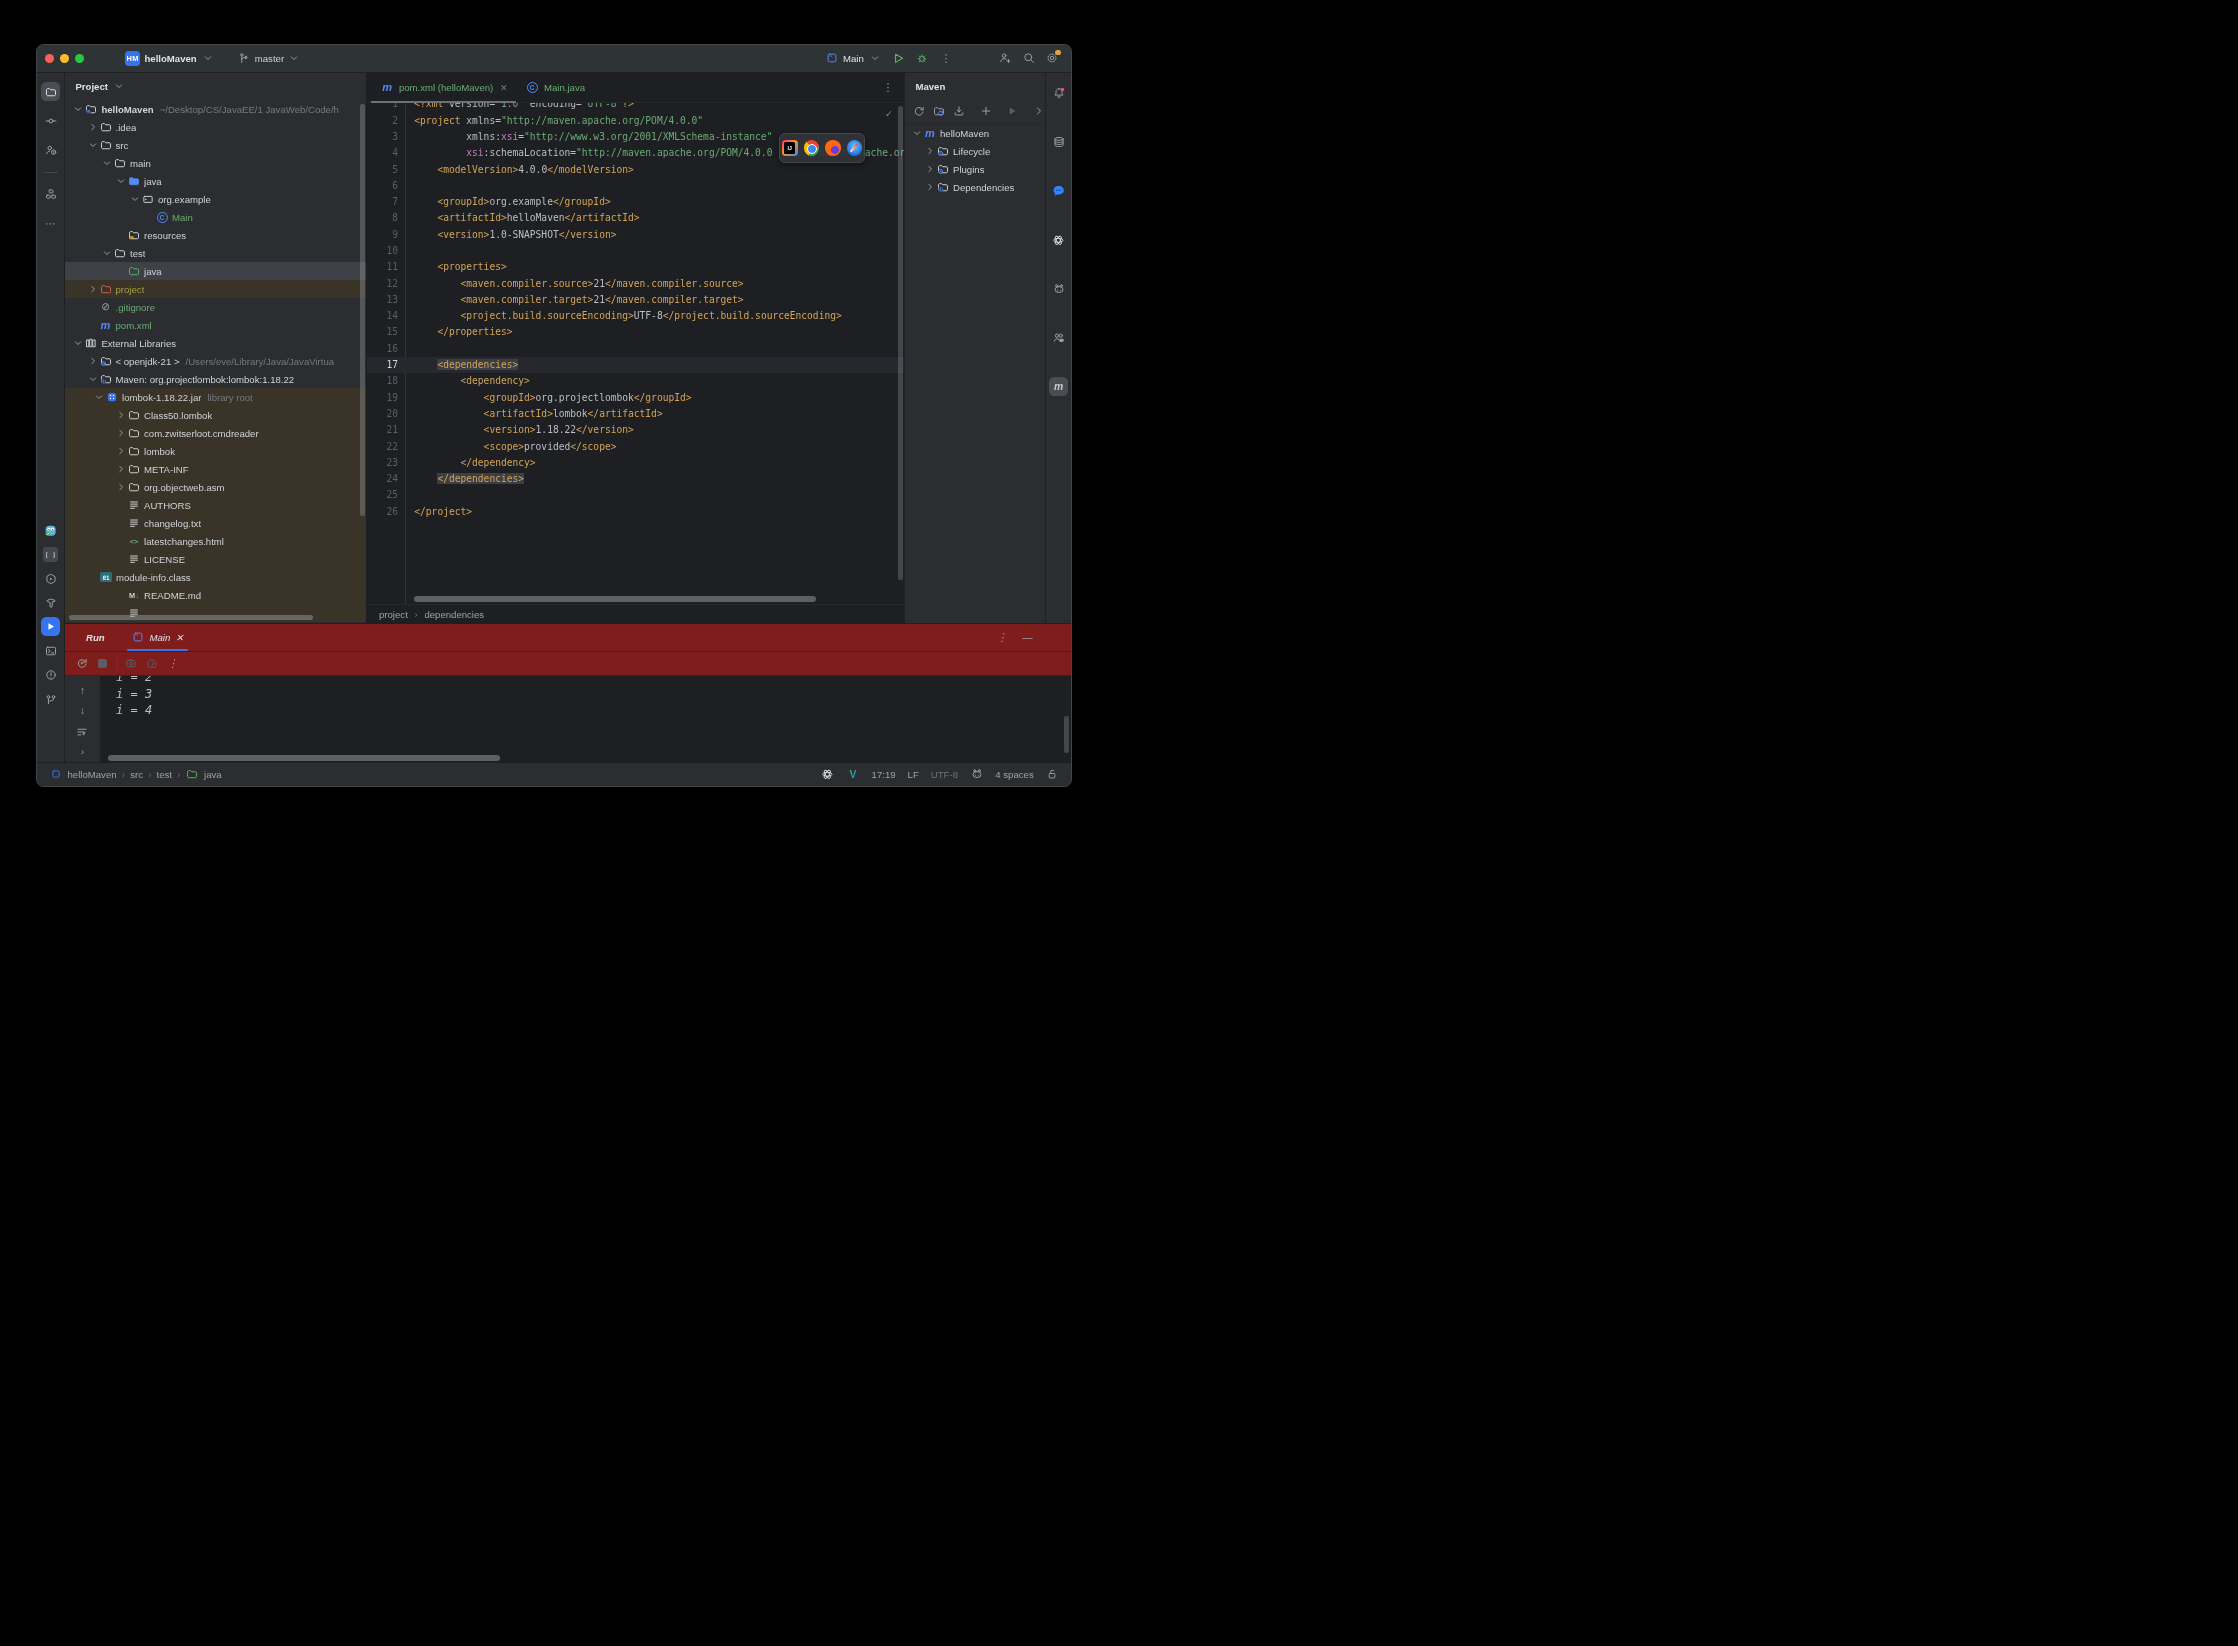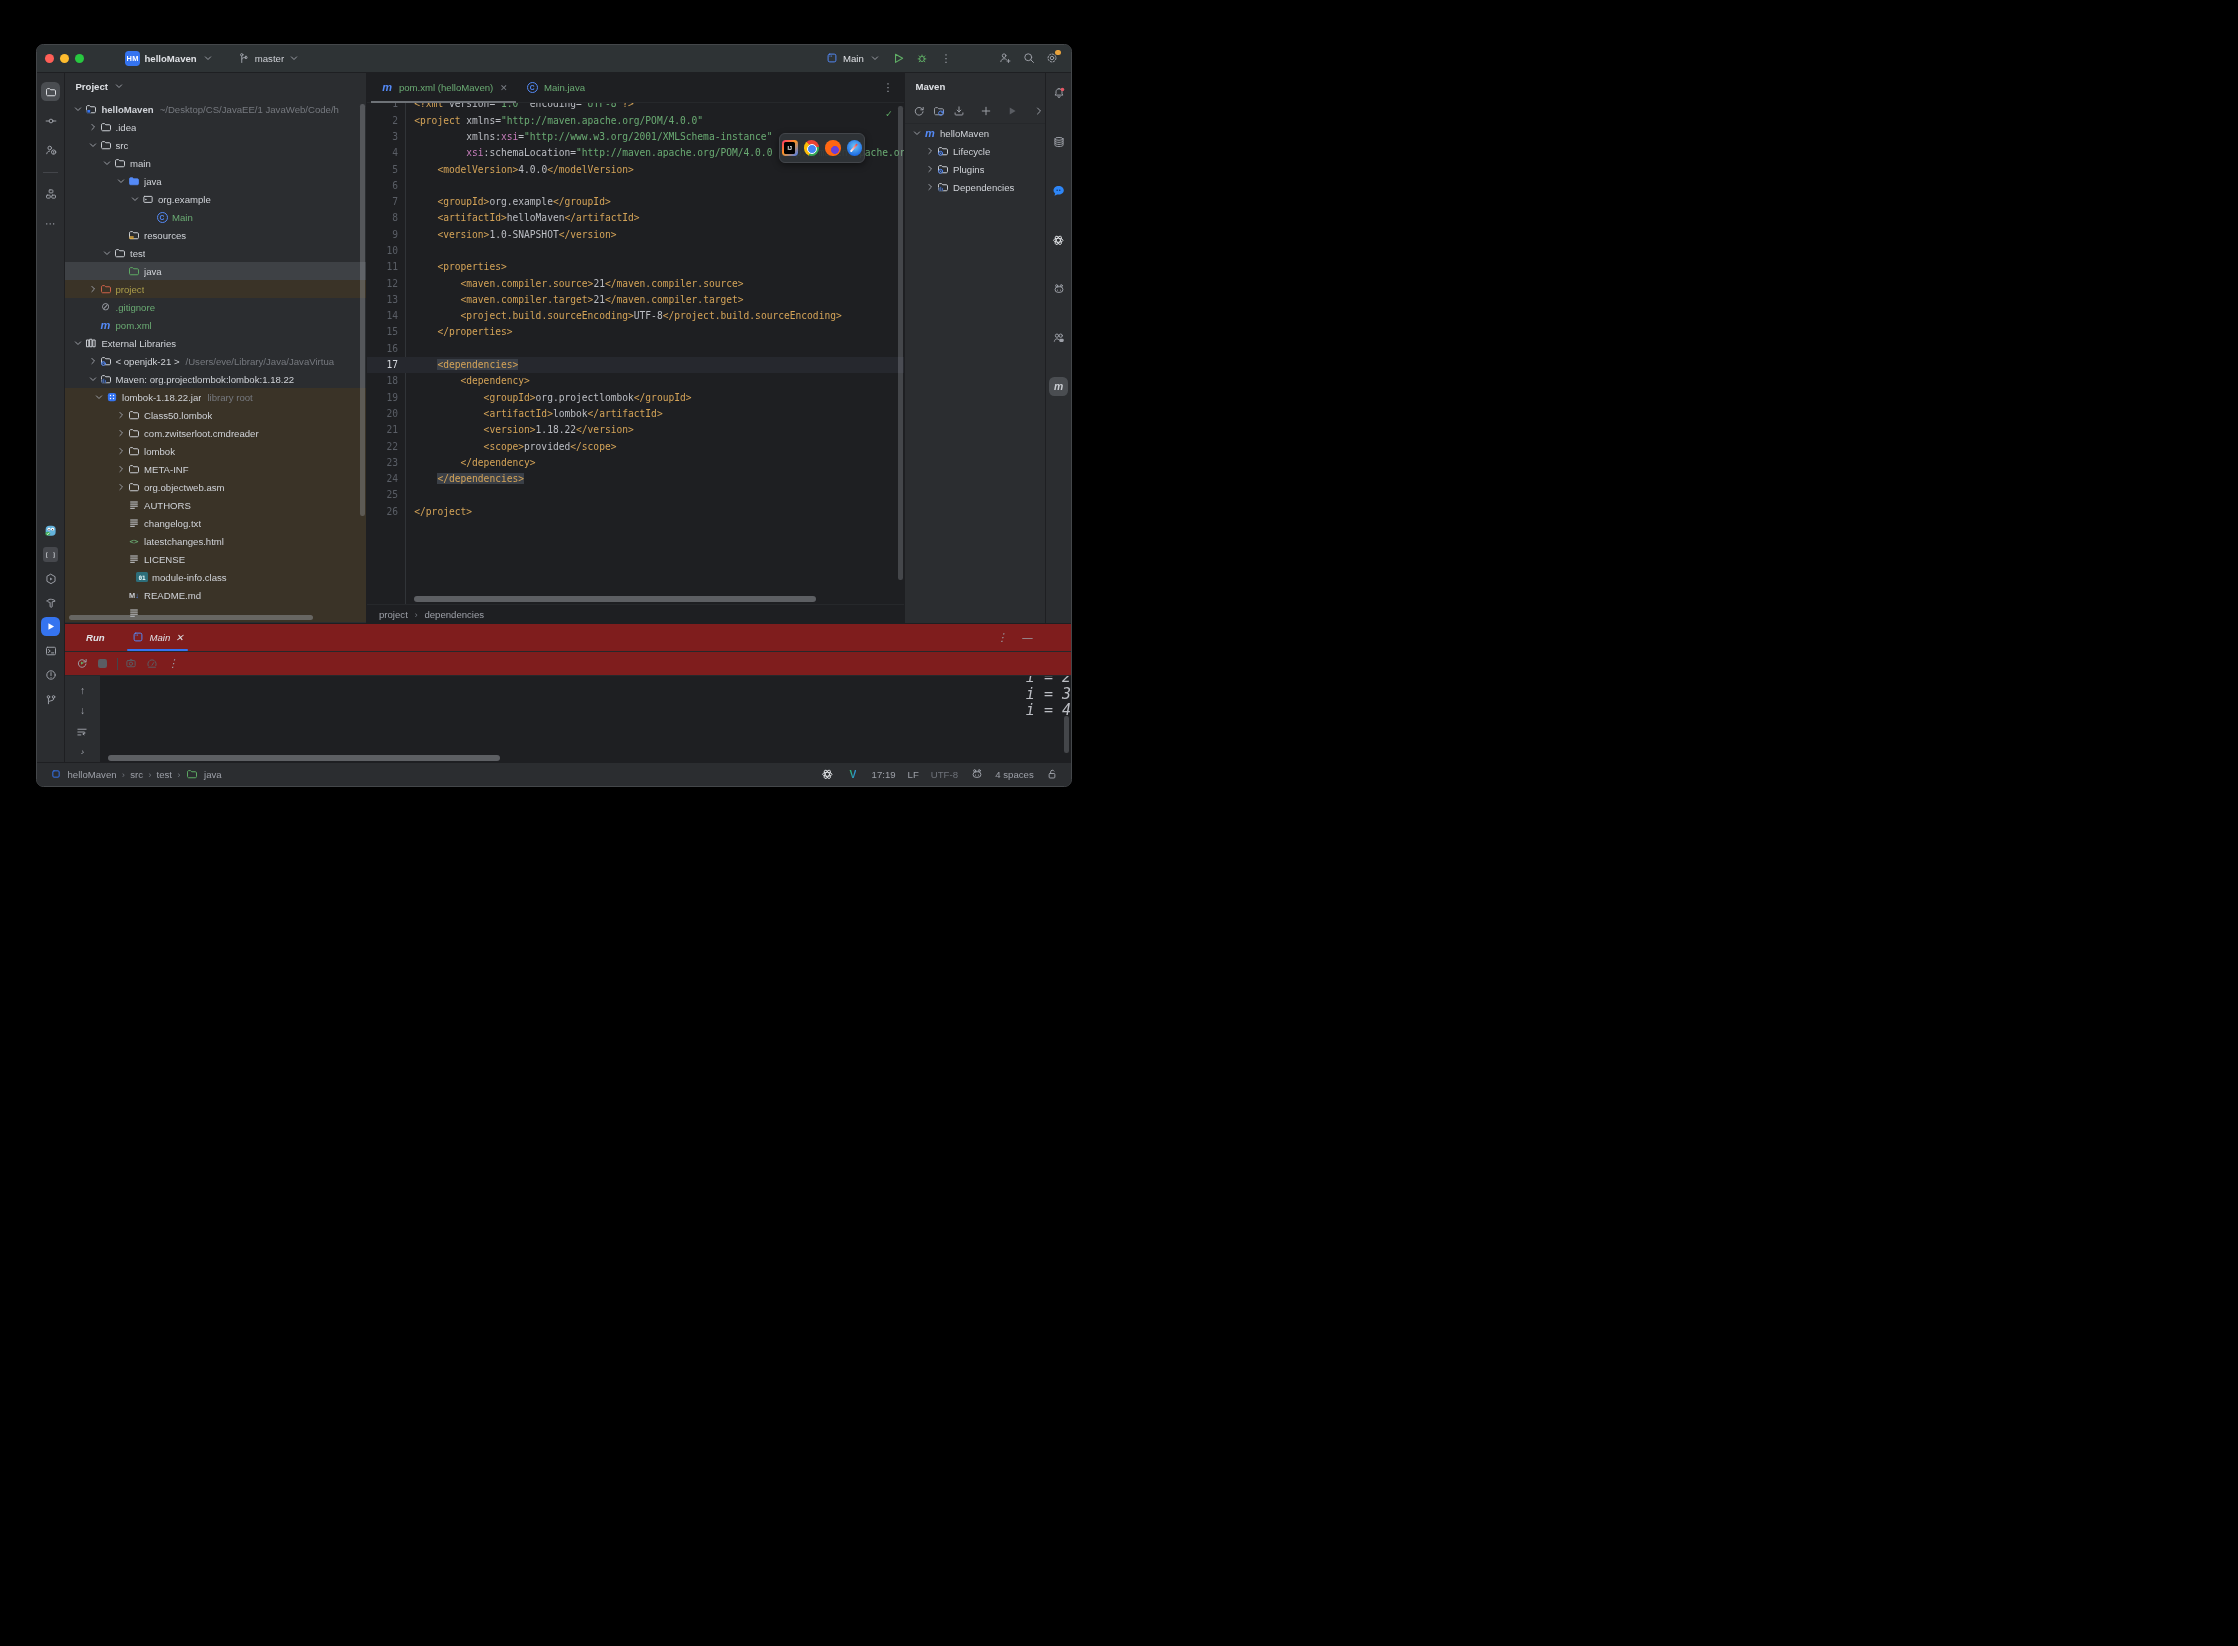--- a/index.html
+++ b/index.html
@@ -97,22 +97,22 @@
   .runpanel{height:139px;flex:none;border-top:0.7px solid #1e1f22;background:#7f1d1d;display:flex;flex-direction:column;font-style:italic;}
   .runhead{height:27px;flex:none;display:flex;align-items:center;}
   .runhead .rt{font-weight:600;margin-left:21px;}
   .runtab{display:flex;align-items:center;gap:5.2px;height:100%;margin-left:22px;padding:0 4.4px;position:relative;}
   .runtab::after{content:"";position:absolute;left:0;right:0;bottom:0;height:2.2px;border-radius:1.5px;background:#3574f0;}
   .runhead .hicons{margin-left:auto;display:flex;align-items:center;gap:12px;padding-right:37px;color:#9da0a8;}
   .runtools{height:24px;flex:none;display:flex;align-items:center;gap:7.4px;padding-left:10.4px;border-top:0.7px solid #26282b;}
   .stopsq{width:9px;height:9px;border-radius:2.2px;background:#5a5d63;}
   .consolerow{flex:1;display:flex;min-height:0;border-top:0.7px solid #26282b;position:relative;}
   .congutter{width:36px;flex:none;background:#2b2d30;border-right:0.7px solid #1e1f22;display:flex;flex-direction:column;align-items:center;padding-top:9px;gap:6.7px;color:#9da0a8;}
-  .console{flex:1;background:#1e1f22;font-family:"DejaVu Sans Mono",monospace;font-size:15px;line-height:16.3px;
-    color:#bcbec4;padding-left:5px;overflow:hidden;position:relative;text-align:right;}
+  .console{flex:1;background:#1e1f22;font-family:"DejaVu Sans Mono",monospace;font-size:12px;line-height:16.3px;
+    color:#bcbec4;padding-left:15px;overflow:hidden;position:relative;}
   .console .first{margin-top:-6.7px;}
   .conhscroll{position:absolute;left:43px;bottom:1.5px;width:392px;height:5.2px;border-radius:3px;background:rgba(170,173,180,.45);}
   .convscroll{position:absolute;right:2.2px;bottom:9px;width:4.4px;height:37px;border-radius:2.2px;background:rgba(160,163,170,.30);}
   
   .statusbar{height:24px;flex:none;border-top:0.7px solid #1e1f22;background:#2b2d30;display:flex;align-items:center;
     padding:0 12px;color:#9da0a8;}
   .statusbar .lft{display:flex;align-items:center;gap:5.2px;}
   .statusbar .rgt{margin-left:auto;display:flex;align-items:center;gap:12px;}
   .vic{font-weight:bold;font-size:10.4px;background:linear-gradient(100deg,#2bbf5f,#2e86f7);
     -webkit-background-clip:text;background-clip:text;color:transparent;}
@@ -640,21 +640,21 @@
               <div class="trow brown" style="padding-left:50px;">
       <span class="chev"></span>
                 <span class="ric">
                   <svg width="12" height="12" viewBox="0 0 16 16" fill="none" stroke="currentColor" stroke-width="1.3" stroke-linecap="round" stroke-linejoin="round">
                     <path d="M3.5 4h9M3.5 6.8h9M3.5 9.6h9M3.5 12.4h5"></path>
                   </svg>
                 </span>
       <span class="lb">LICENSE</span>
 
     </div>
-              <div class="trow brown" style="padding-left:58px;align-items:center;">
+              <div class="trow brown" style="padding-left:22px;align-items:center;">
       <span class="chev"></span>
                 <span class="ric">
                   <span class="bin">01</span>
                 </span>
       <span class="lb">module-info.class</span>
 
     </div>
               <div class="trow brown" style="padding-left:50px;">
       <span class="chev"></span>
                 <span class="ric">

